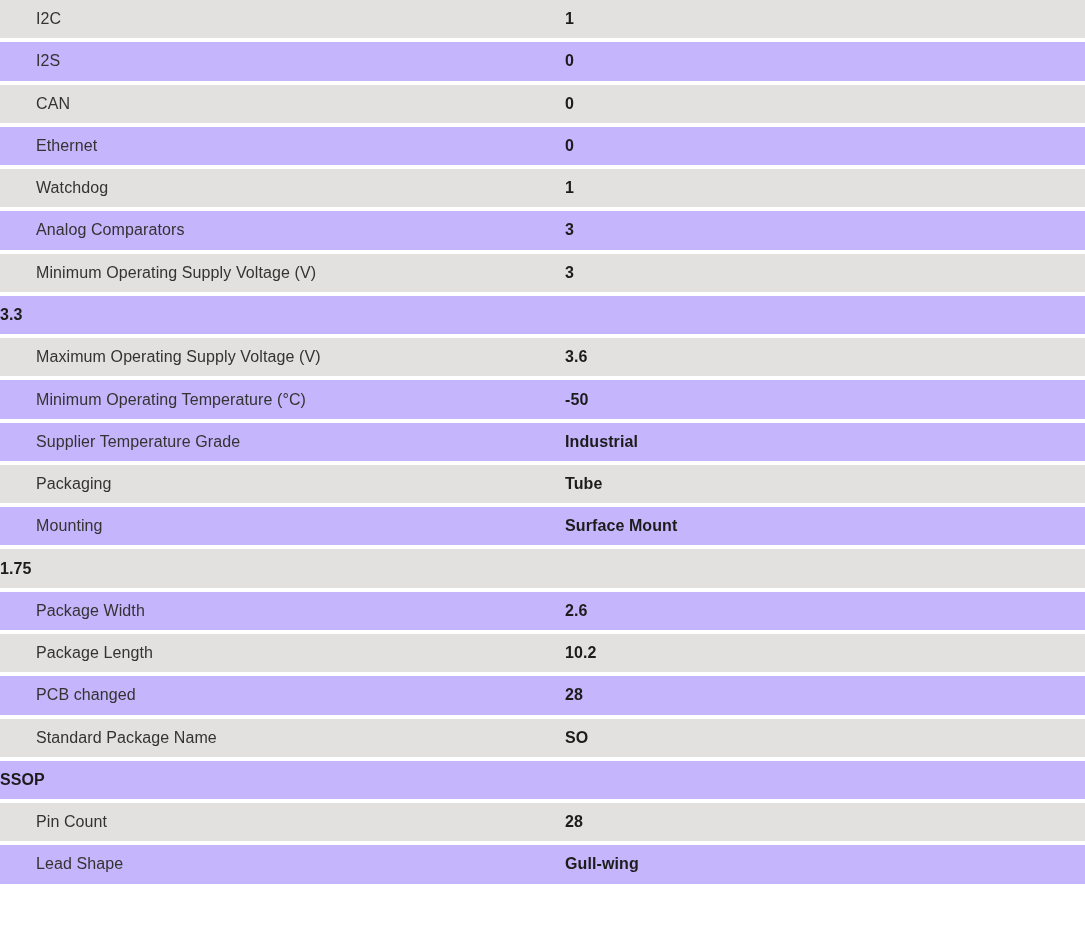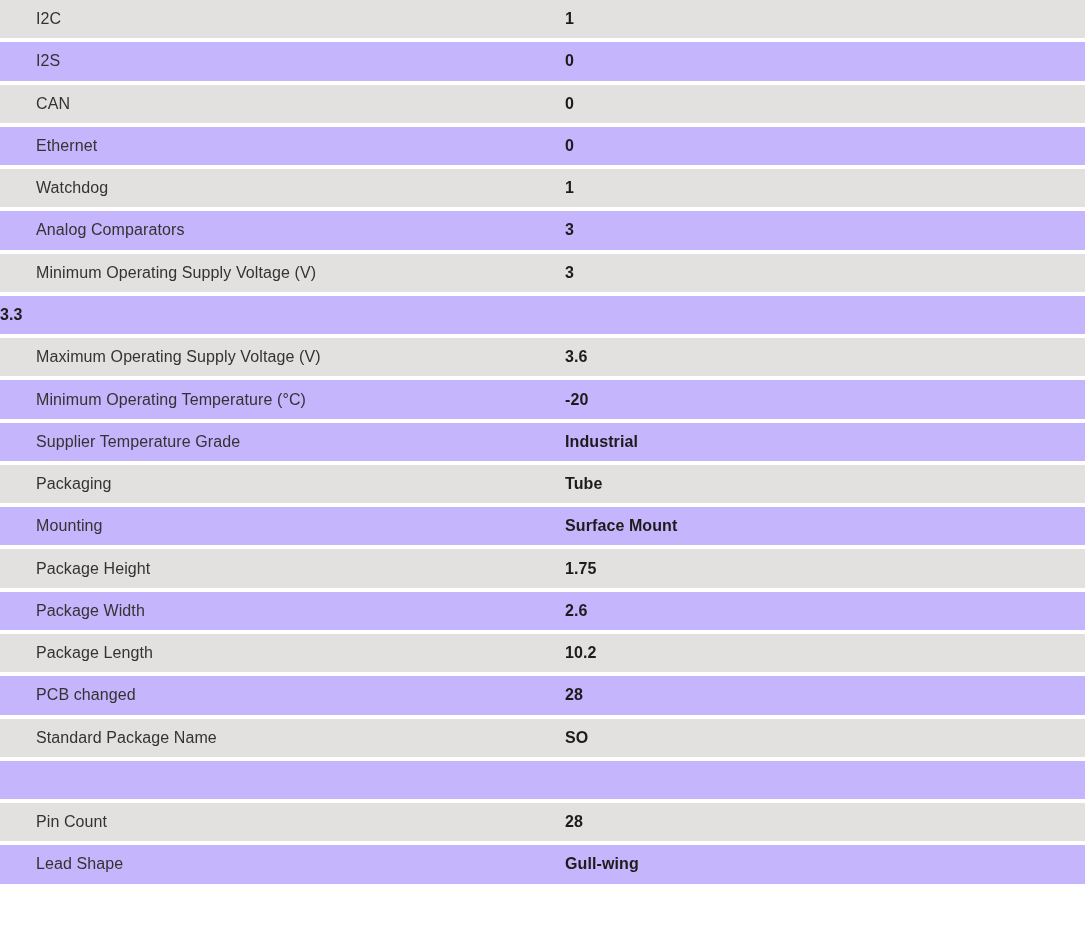--- a/index.html
+++ b/index.html
@@ -86,41 +86,40 @@
     <div class="cell value">3.3</div>
   </div>
 
   <div class="row shaded">
     <div class="cell label">Maximum Operating Supply Voltage (V)</div>
     <div class="cell value">3.6</div>
   </div>
 
   <div class="row">
     <div class="cell label">Minimum Operating Temperature (°C)</div>
-    <div class="cell value">-20</div>
+    <div class="cell value">-50</div>
   </div>
 
 
   <div class="row">
     <div class="cell label">Supplier Temperature Grade</div>
     <div class="cell value">Industrial</div>
   </div>
 
   <div class="row shaded">
     <div class="cell label">Packaging</div>
     <div class="cell value">Tube</div>
   </div>
 
   <div class="row">
     <div class="cell label">Mounting</div>
     <div class="cell value">Surface Mount</div>
   </div>
 
   <div class="row shaded">
-    <div class="cell label">Package Height</div>
     <div class="cell value">1.75</div>
   </div>
 
   <div class="row">
     <div class="cell label">Package Width</div>
     <div class="cell value">2.6</div>
   </div>
 
   <div class="row shaded">
     <div class="cell label">Package Length</div>
@@ -131,20 +130,21 @@
     <div class="cell label">PCB changed</div>
     <div class="cell value">28</div>
   </div>
 
   <div class="row shaded">
     <div class="cell label">Standard Package Name</div>
     <div class="cell value">SO</div>
   </div>
 
   <div class="row">
+    <div class="cell value">SSOP</div>
   </div>
 
   <div class="row shaded">
     <div class="cell label">Pin Count</div>
     <div class="cell value">28</div>
   </div>
 
   <div class="row">
     <div class="cell label">Lead Shape</div>
     <div class="cell value">Gull-wing</div>

